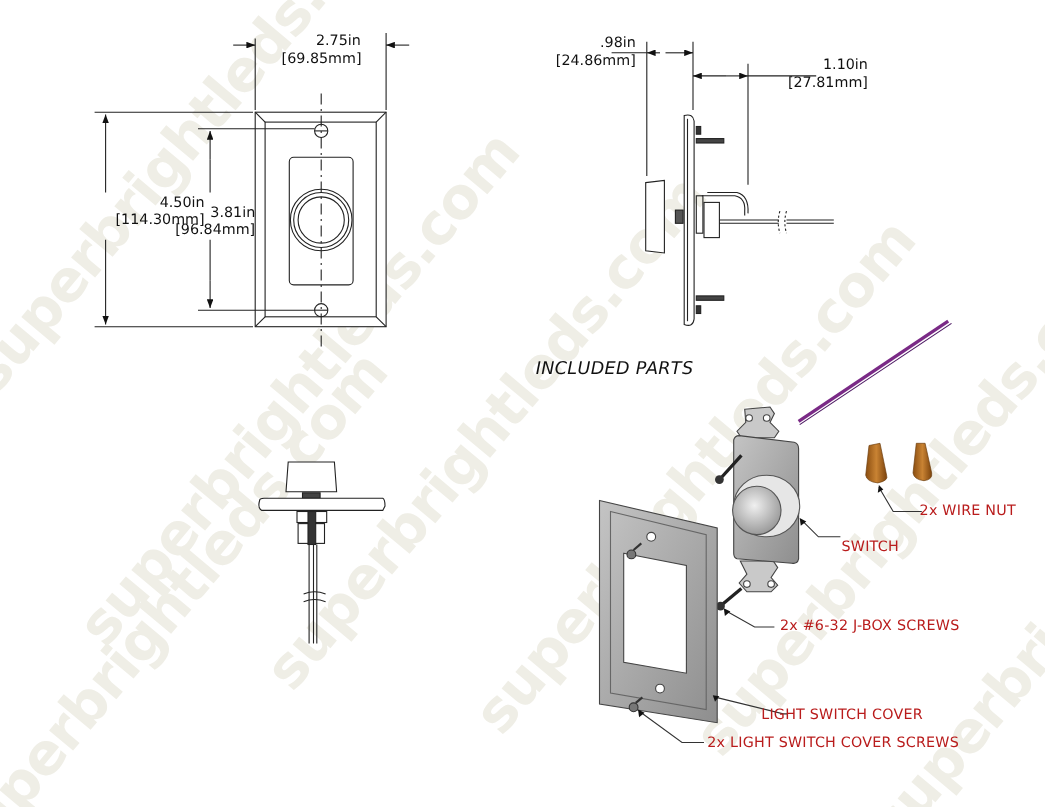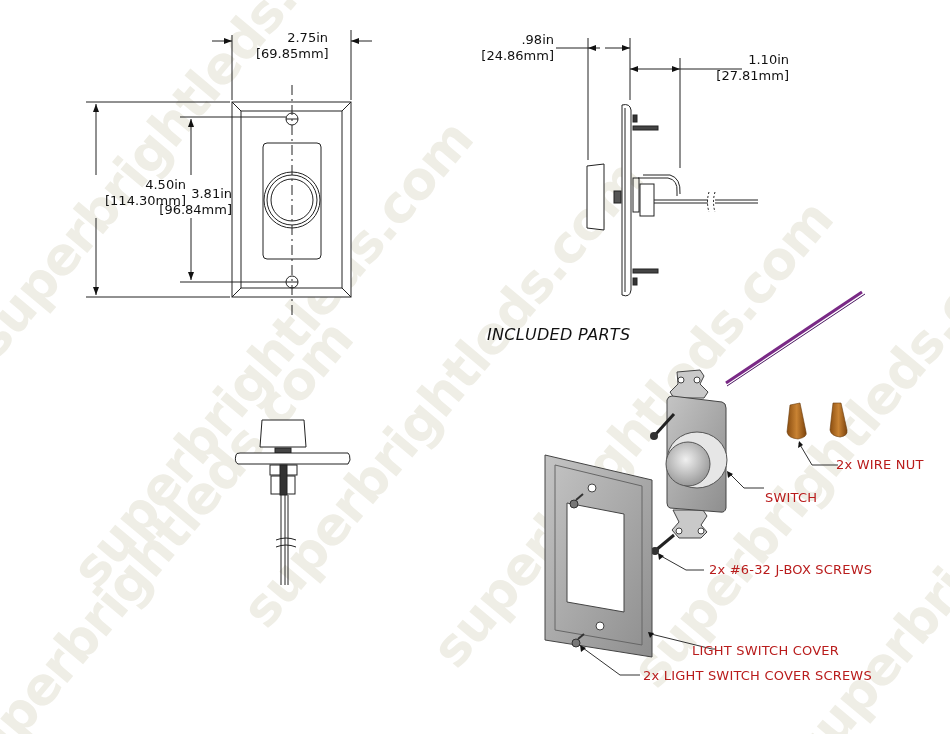--- a/index.html
+++ b/index.html
@@ -168,21 +168,21 @@
     <div>[69.85mm]</div>
   </div>
   <div class="dim" style="left:56px;top:177px;width:82px;margin-left:48px;">
     <div>4.50in</div>
     <div>[114.30mm]</div>
   </div>
   <div class="dim" style="left:152px;top:186px;width:80px;">
     <div>3.81in</div>
     <div>[96.84mm]</div>
   </div>
-  <div class="dim" style="left:474px;top:32px;width:80px;">
+  <div class="dim" style="left:498px;top:32px;width:80px;">
     <div>.98in</div>
     <div>[24.86mm]</div>
   </div>
   <div class="dim" style="left:709px;top:52px;width:80px;">
     <div>1.10in</div>
     <div>[27.81mm]</div>
   </div>
 
   <div class="title" style="left:487px;top:325px;font-style:italic;">INCLUDED PARTS</div>
   <div class="lbl" style="left:836px;top:457px;">2x WIRE NUT</div>

